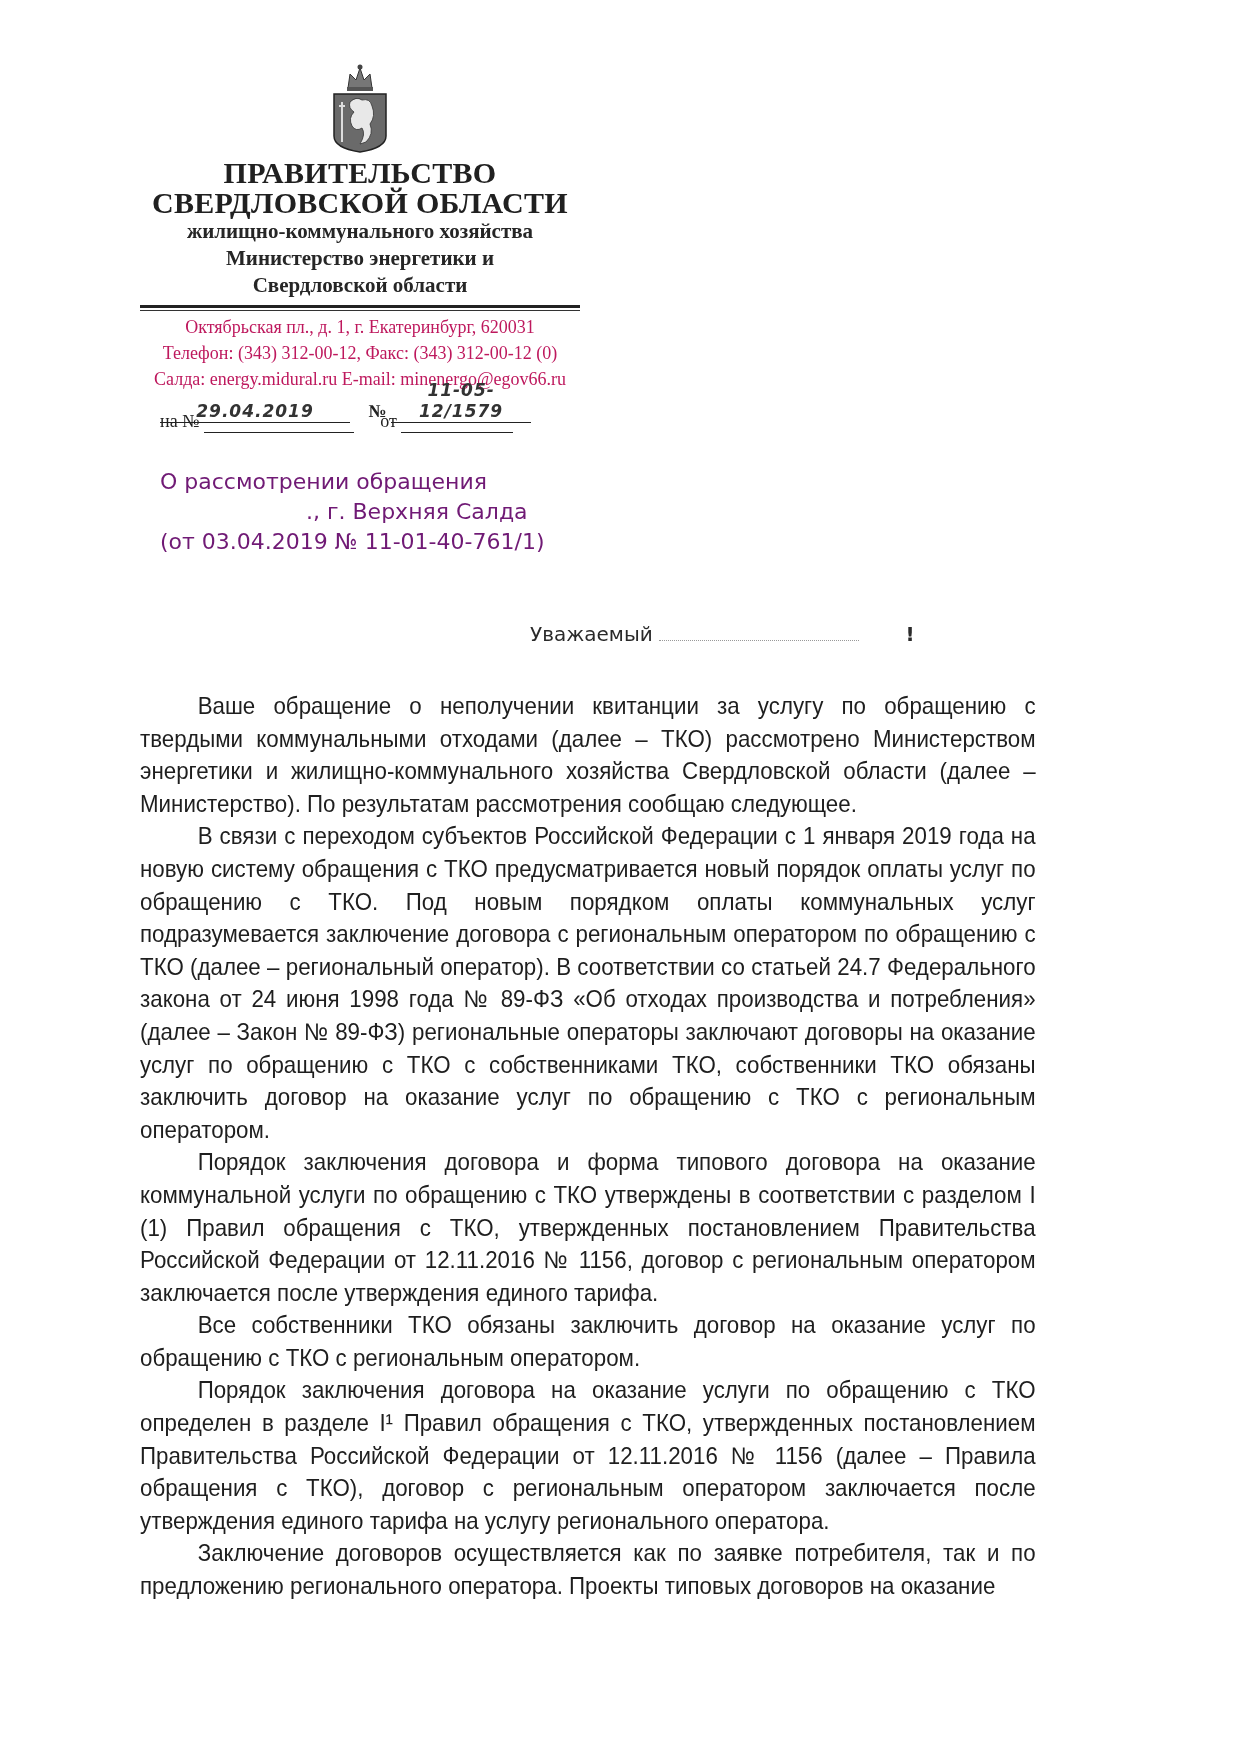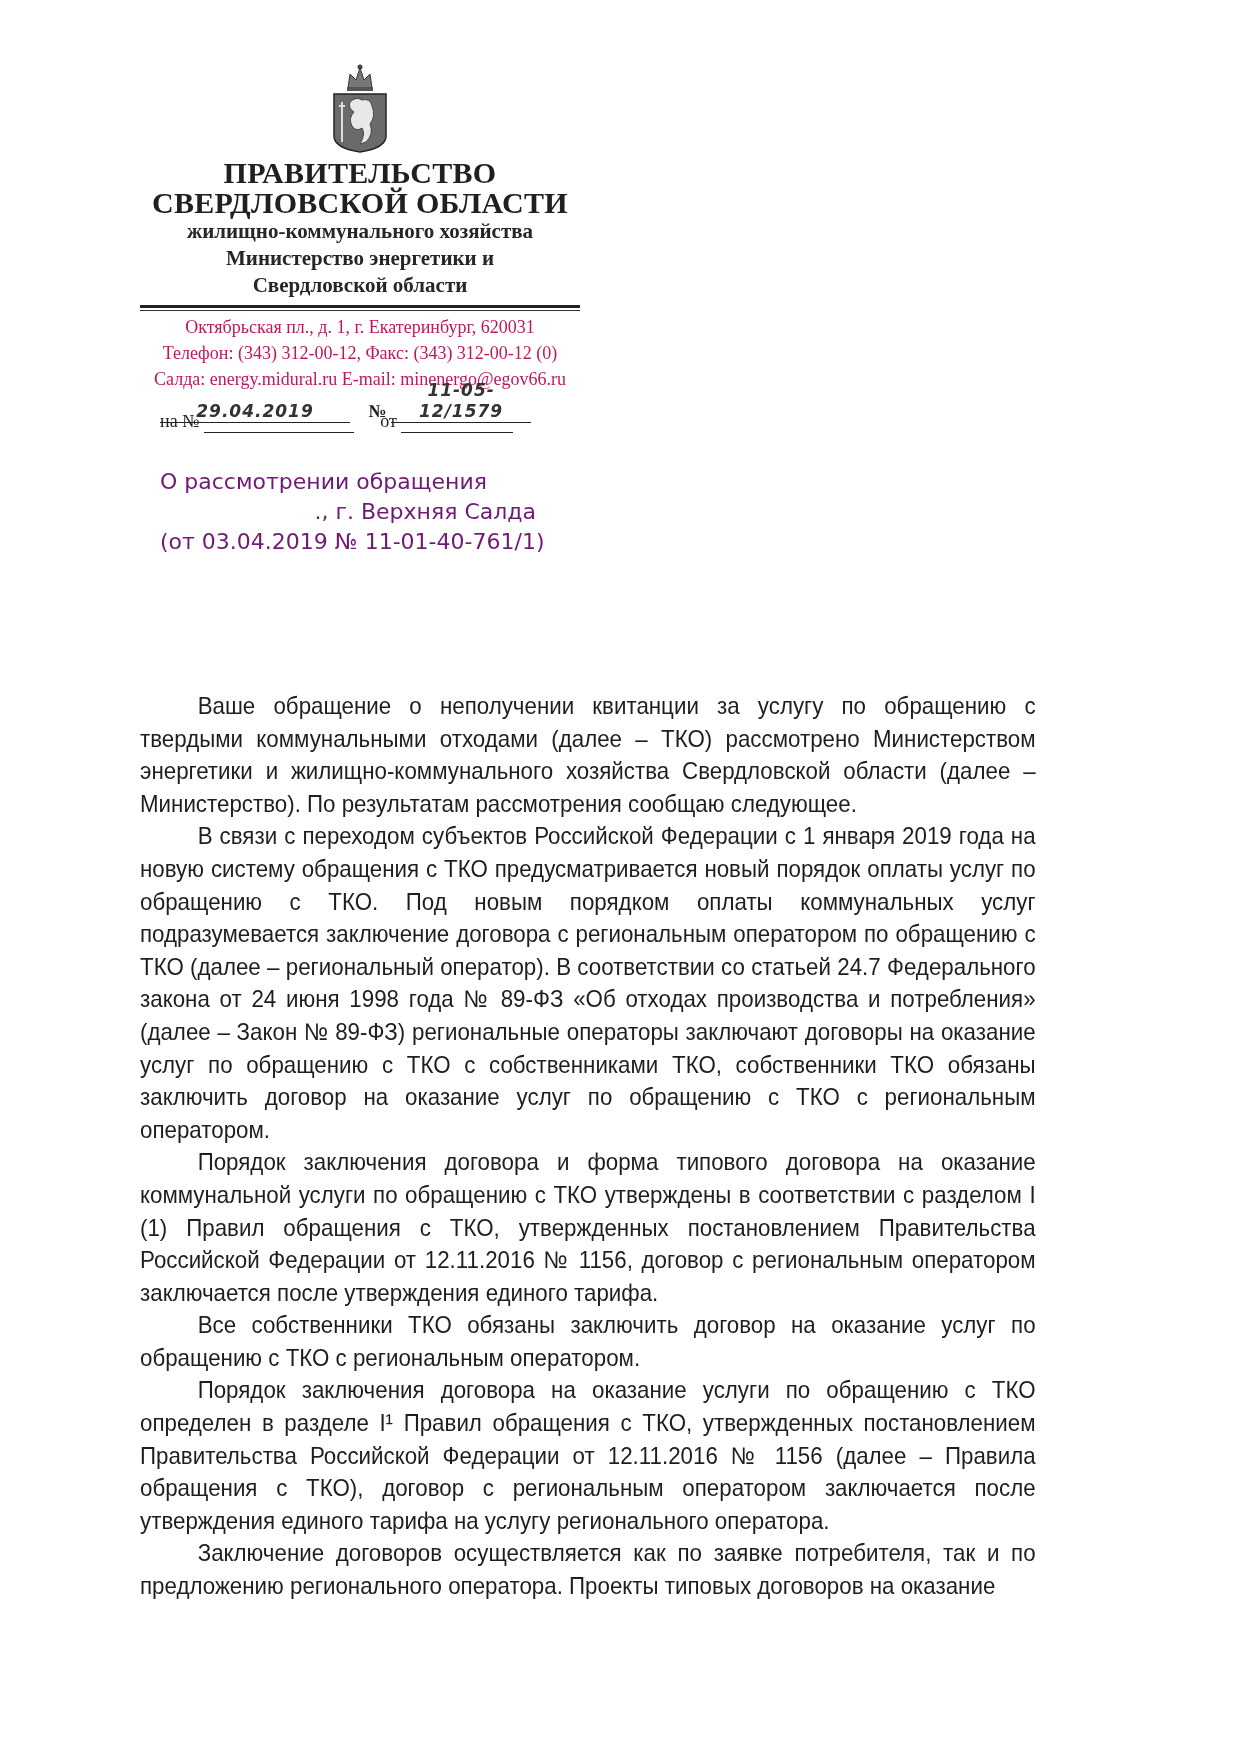--- a/index.html
+++ b/index.html
@@ -48,21 +48,21 @@
       font-family: "DejaVu Sans", sans-serif; font-style: italic; font-size: 17px; color: #333;
       letter-spacing: 1px;
     }
     .row1 { top: 380px; font-weight: bold; }
     .row2 { top: 411px; }
 
     .subject {
       position: absolute; left: 160px; top: 467px;
       font-family: "DejaVu Sans", sans-serif; font-size: 22px; line-height: 30px; color: #701a75;
     }
-    .subject .indent { padding-left: 146px; text-align: center; }
+    .subject .indent { padding-left: 146px; }
 
     .greeting {
       position: absolute; left: 530px; top: 622px;
       font-family: "DejaVu Sans", sans-serif; font-size: 20px; color: #2a2a2a;
     }
     .greeting .dots { display: inline-block; width: 200px; border-bottom: 1px dotted #999; }
     .greeting .bang { margin-left: 40px; font-weight: bold; }
 
     .body {
       position: absolute; left: 140px; top: 690px; width: 896px;
@@ -117,20 +117,25 @@
     <span style="margin-left:22px;">от</span>
     <span class="ul" style="width:112px;">&nbsp;</span>
   </div>
 
   <div class="subject">
     <div>О рассмотрении обращения</div>
     <div class="indent">., г. Верхняя Салда</div>
     <div>(от 03.04.2019 № 11-01-40-761/1)</div>
   </div>
 
+  <div class="greeting">
+    <span>Уважаемый</span>
+    <span class="dots"></span>
+    <span class="bang">!</span>
+  </div>
 
   <div class="body">
     <p>Ваше обращение о неполучении квитанции за услугу по обращению с твердыми коммунальными отходами (далее – ТКО) рассмотрено Министерством энергетики и жилищно-коммунального хозяйства Свердловской области (далее – Министерство). По результатам рассмотрения сообщаю следующее.</p>
     <p>В связи с переходом субъектов Российской Федерации с 1 января 2019 года на новую систему обращения с ТКО предусматривается новый порядок оплаты услуг по обращению с ТКО. Под новым порядком оплаты коммунальных услуг подразумевается заключение договора с региональным оператором по обращению с ТКО (далее – региональный оператор). В соответствии со статьей 24.7 Федерального закона от 24 июня 1998 года № 89-ФЗ «Об отходах производства и потребления» (далее – Закон № 89-ФЗ) региональные операторы заключают договоры на оказание услуг по обращению с ТКО с собственниками ТКО, собственники ТКО обязаны заключить договор на оказание услуг по обращению с ТКО с региональным оператором.</p>
     <p>Порядок заключения договора и форма типового договора на оказание коммунальной услуги по обращению с ТКО утверждены в соответствии с разделом I (1) Правил обращения с ТКО, утвержденных постановлением Правительства Российской Федерации от 12.11.2016 № 1156, договор с региональным оператором заключается после утверждения единого тарифа.</p>
     <p>Все собственники ТКО обязаны заключить договор на оказание услуг по обращению с ТКО с региональным оператором.</p>
     <p>Порядок заключения договора на оказание услуги по обращению с ТКО определен в разделе I¹ Правил обращения с ТКО, утвержденных постановлением Правительства Российской Федерации от 12.11.2016 № 1156 (далее – Правила обращения с ТКО), договор с региональным оператором заключается после утверждения единого тарифа на услугу регионального оператора.</p>
     <p>Заключение договоров осуществляется как по заявке потребителя, так и по предложению регионального оператора. Проекты типовых договоров на оказание</p>
   </div>
 

